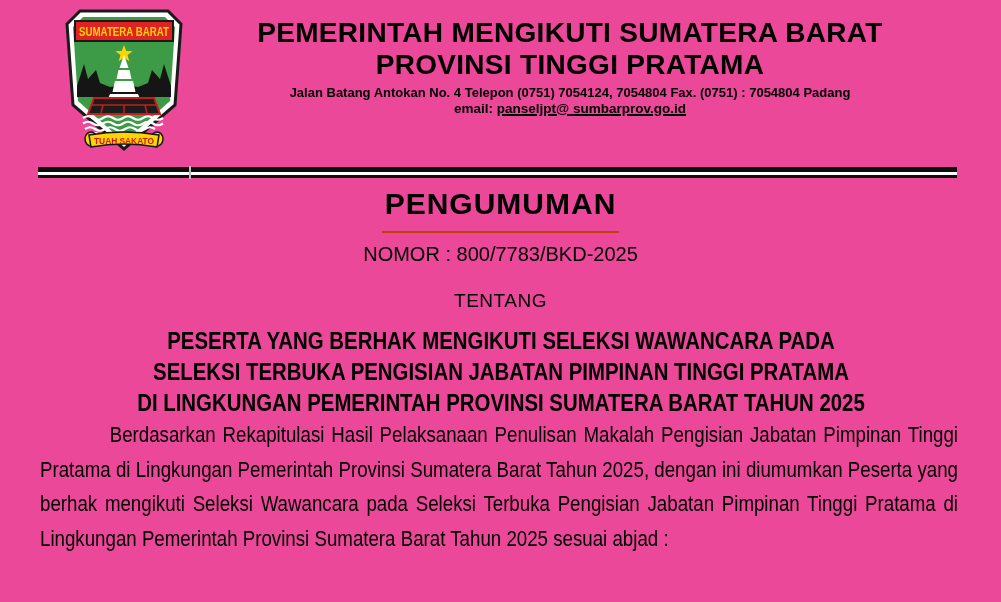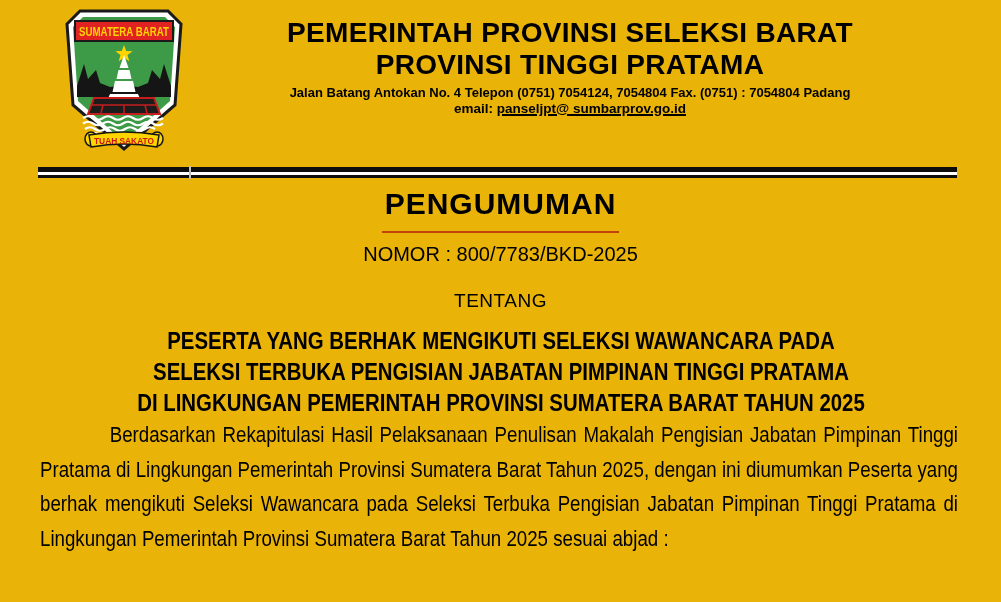--- a/index.html
+++ b/index.html
@@ -1,20 +1,20 @@
 <!DOCTYPE html>
 <html><head>
 <meta charset="utf-8">
 <style>
   html, body { margin: 0; padding: 0; background: #ffffff; }
   .page {
     position: relative;
     width: 1001px;
     height: 602px;
-    background: #eab308;
+    background: #ec4899;
     overflow: hidden;
     font-family: "Liberation Sans", sans-serif;
     color: #000000;
   }
 
   
   .logo {
     position: absolute;
     left: 63px;
     top: 8px;
@@ -175,21 +175,21 @@
         <g>
           <ellipse cx="28" cy="131" rx="6" ry="7" fill="#ffd500" stroke="#151515" stroke-width="1.5"></ellipse>
           <ellipse cx="94" cy="131" rx="6" ry="7" fill="#ffd500" stroke="#151515" stroke-width="1.5"></ellipse>
           <path d="M26 127 Q61 121 96 127 L94 139 Q61 133 28 139 Z" fill="#ffd500" stroke="#151515" stroke-width="1.5"></path>
           <text x="61" y="135.5" font-size="9" font-weight="bold" fill="#cf1717" text-anchor="middle" textLength="60" lengthAdjust="spacingAndGlyphs">TUAH SAKATO</text>
         </g>
       </svg>
     </div>
 
     <div class="lh-text">
-      <div class="org-line">PEMERINTAH PROVINSI SELEKSI BARAT</div>
+      <div class="org-line">PEMERINTAH MENGIKUTI SUMATERA BARAT</div>
       <div class="org-line">PROVINSI TINGGI PRATAMA</div>
       <div class="addr">Jalan Batang Antokan No. 4 Telepon (0751) 7054124, 7054804 Fax. (0751) : 7054804 Padang</div>
       <div class="email-line">
         <span>email:</span>
         <a class="email-link" href="#">panseljpt@ sumbarprov.go.id</a>
       </div>
     </div>
 
   </header>
 

